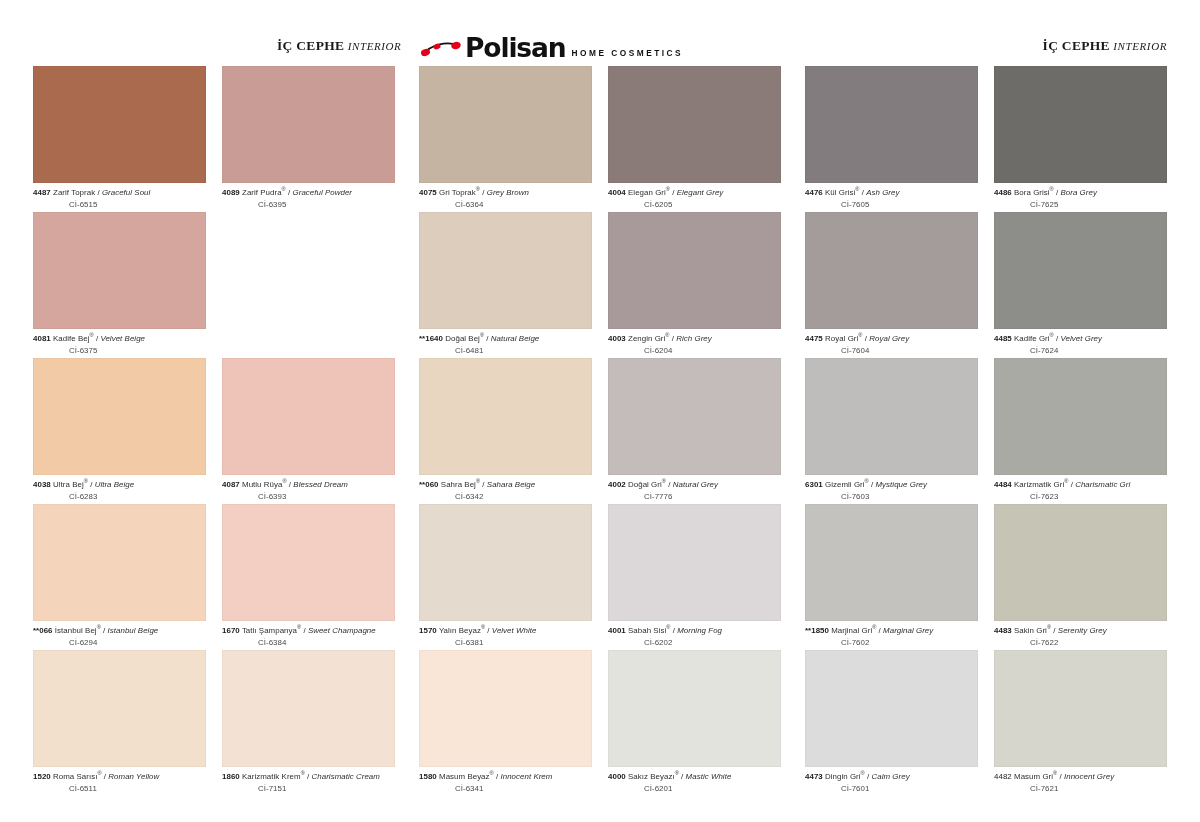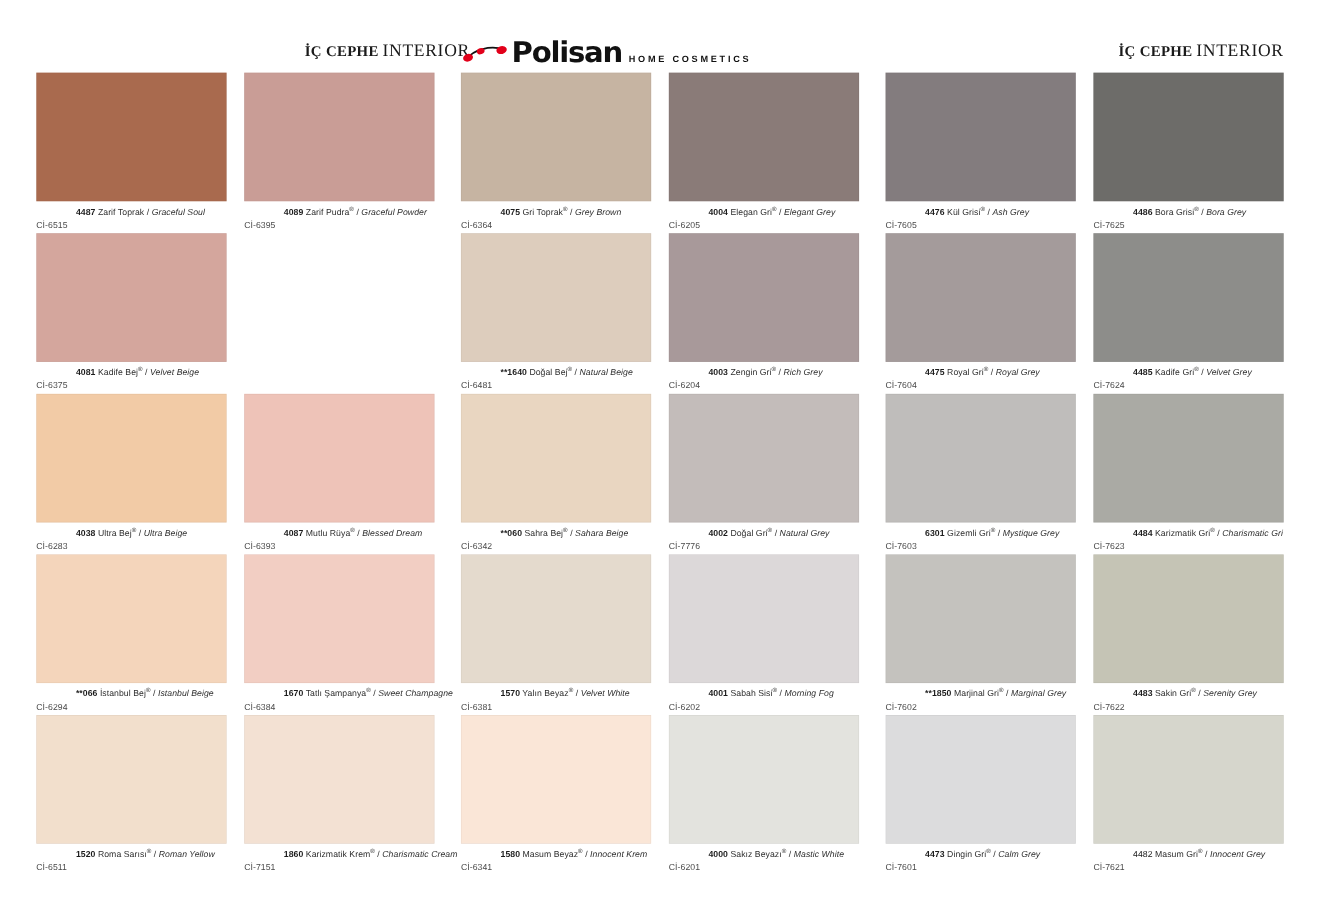--- a/index.html
+++ b/index.html
@@ -29,22 +29,23 @@
     position: absolute;
     top: 38px;
     font-size: 12.5px;
     color: #1a1a1a;
     font-family: "Liberation Serif", serif;
     letter-spacing: 0.3px;
     white-space: nowrap;
   }
   .header-side .caps-big { font-size: 13.5px; font-weight: bold; }
   .header-side .caps-small {
-    font-size: 16px;
+    font-size: 11px;
     letter-spacing: 0.6px;
+    font-style: italic;
   }
   .header-left  { left: 277px; }
   .header-right { right: 33px; }
 
   .logo-wrap {
     position: absolute;
     left: 420px;
     top: 33px;
     display: flex;
     align-items: flex-end;
@@ -107,21 +108,20 @@
   }
   .meta {
     padding-top: 5px;
     line-height: 1.22;
   }
   .meta-line1 {
     font-size: 7.9px;
     color: #2e2e2e;
     white-space: nowrap;
     letter-spacing: 0.05px;
-    margin-left: 36px;
   }
   .meta-line1 .code {
     font-weight: bold;
     color: #1b1b1b;
   }
   .meta-line1 .code.thin { font-weight: normal; }
   .meta-line1 .tr { color: #2e2e2e; }
   .meta-line1 .reg {
     font-size: 5.6px;
     vertical-align: super;
@@ -130,20 +130,21 @@
   .meta-line1 .sep { color: #2e2e2e; }
   .meta-line1 .en {
     font-style: italic;
     color: #2e2e2e;
   }
   .meta-line2 {
     font-size: 7.9px;
     color: #4a4a4a;
     padding-top: 2px;
     letter-spacing: 0.05px;
+    margin-left: 36px;
   }
 </style>
 </head>
 <body>
 
 <div class="page">
 
   <div class="header">
 
     <div class="header-side header-left">

